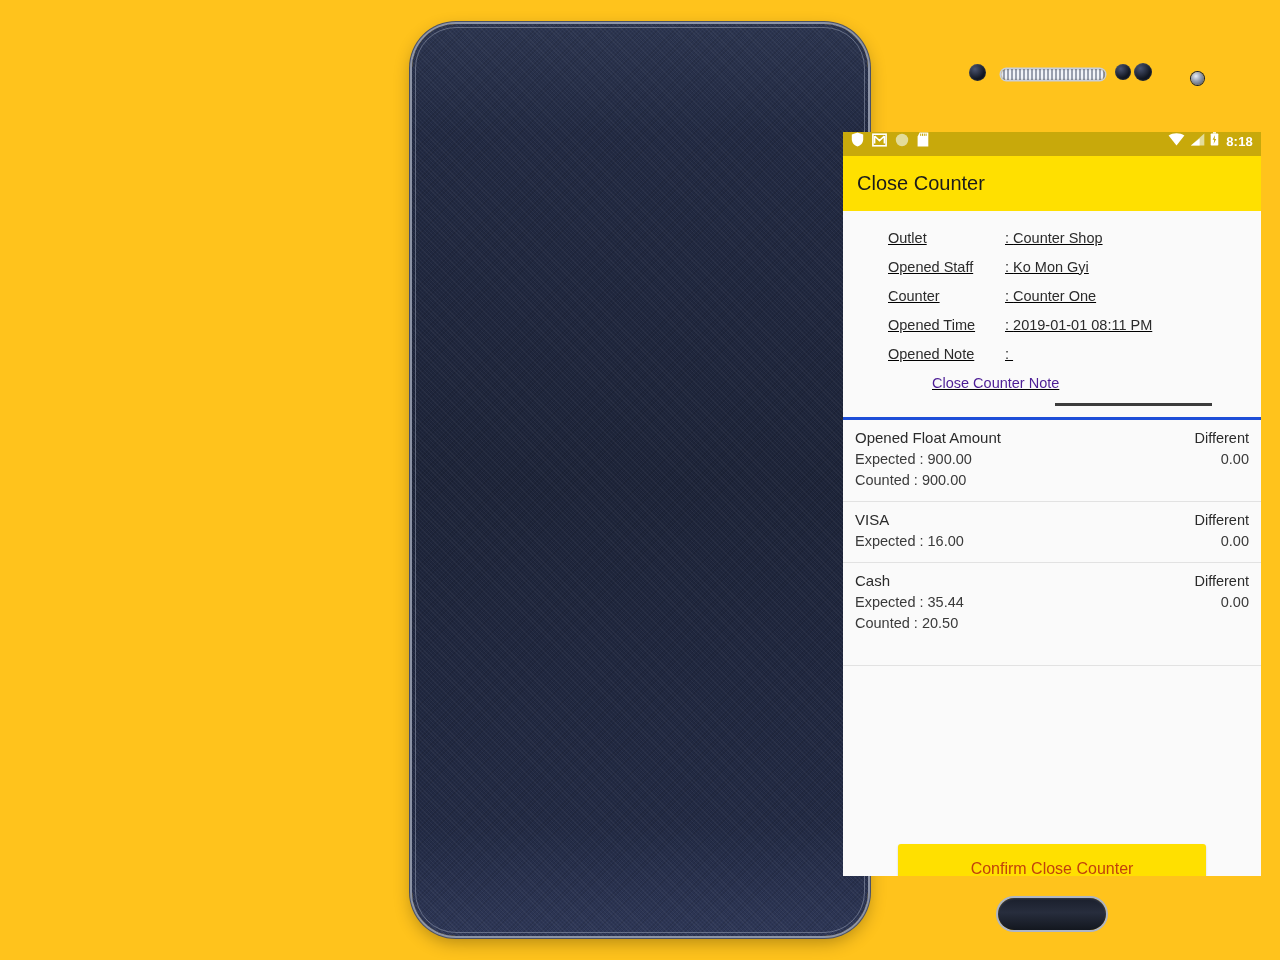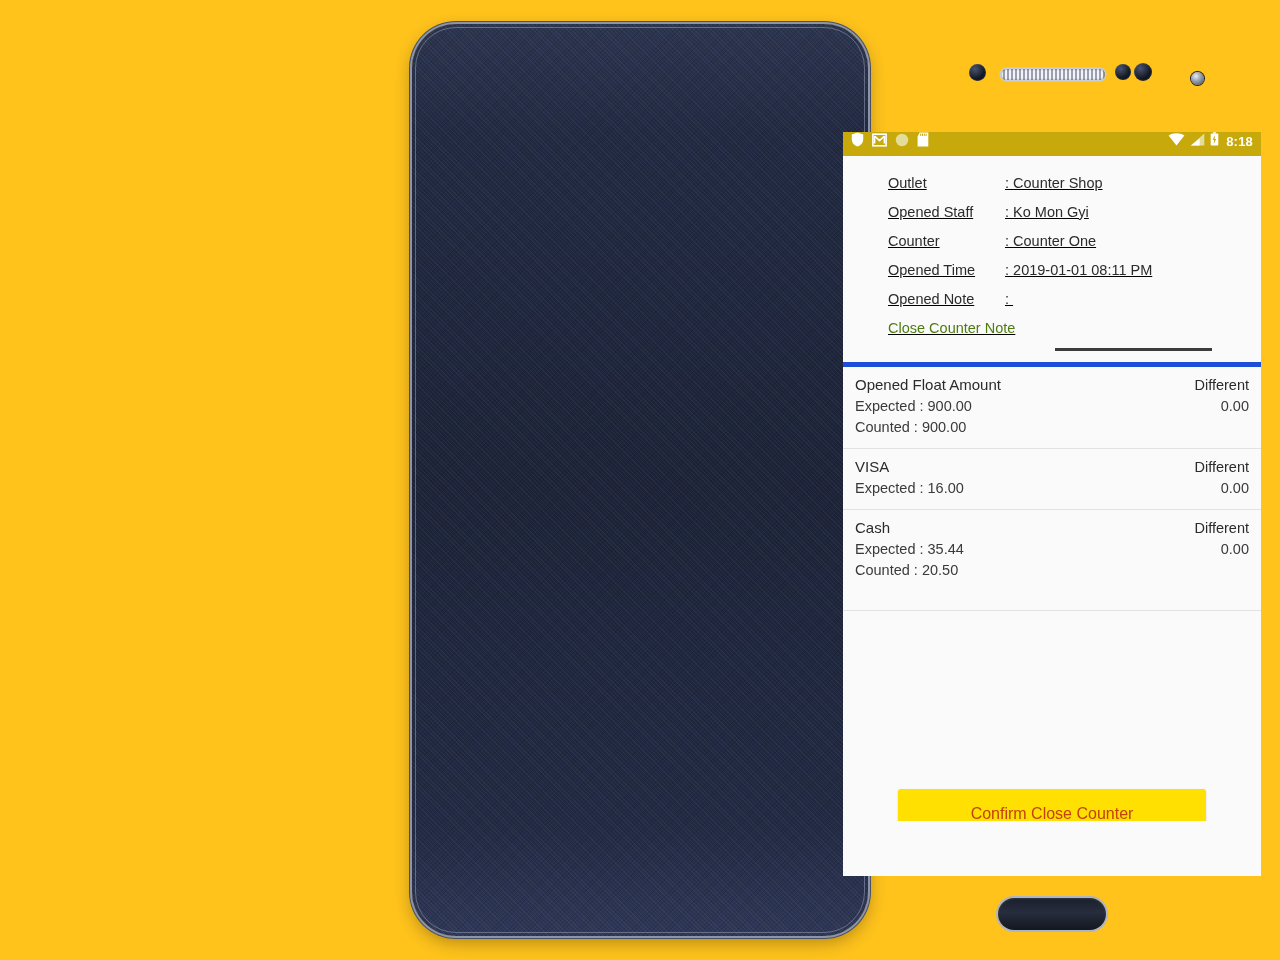--- a/index.html
+++ b/index.html
@@ -146,41 +146,42 @@
   }
   .info-label { width: 162px; padding-left: 45px; box-sizing: border-box; }
   .info-value { white-space: pre; }
   .info-value::before { content: ": "; }
 
   #note-row {
     display: flex;
     height: 29px;
     align-items: center;
     font-size: 14.5px;
-    color: #4d7c0f;
+    color: #4c1d95;
+    padding-left: 44px;
   }
   #note-label { padding-left: 45px; }
   #note-underline {
     position: absolute;
     left: 212px;
     top: 192px;
     width: 157px;
     height: 0;
     border-top: 3px solid #3c3c3c;
   }
 
   
   #amount-list { position: absolute; left: 0; top: 206px; width: 100%; }
   .amount-row {
     position: relative;
     padding: 9px 12px 10px 12px;
     border-top: 1px solid #E2E2E2;
     box-sizing: border-box;
   }
-  .amount-row:first-child { border-top: 5px solid #1d4ed8; }
+  .amount-row:first-child { border-top: 3px solid #1d4ed8; }
   .amount-head {
     display: flex;
     justify-content: space-between;
     align-items: baseline;
     font-size: 15px;
     color: #2b2b2b;
     margin-bottom: 3px;
   }
   .amount-line {
     display: flex;
@@ -277,20 +278,23 @@
           <svg width="9" height="14" viewBox="0 0 9 14">
             <rect x="3.0" y="0.2" width="3.0" height="1.3" fill="#ffffff"></rect>
             <rect x="0.7" y="1.4" width="7.6" height="12.2" rx="0.8" fill="#ffffff"></rect>
             <path d="M5.1 3.1 L2.6 7.7 H4.2 L3.6 11.9 L6.2 6.9 H4.6 Z" fill="#C8A90B"></path>
           </svg>
         </span>
         <span id="status-time">8:18</span>
       </div>
     </div>
 
+    <div id="appbar">
+      <span id="appbar-title">Close Counter</span>
+    </div>
 
     <div id="content">
 
       <div id="info-list">
         <div class="info-row">
           <span class="info-label">Outlet</span>
           <span class="info-value">Counter Shop</span>
         </div>
         <div class="info-row">
           <span class="info-label">Opened Staff</span>

